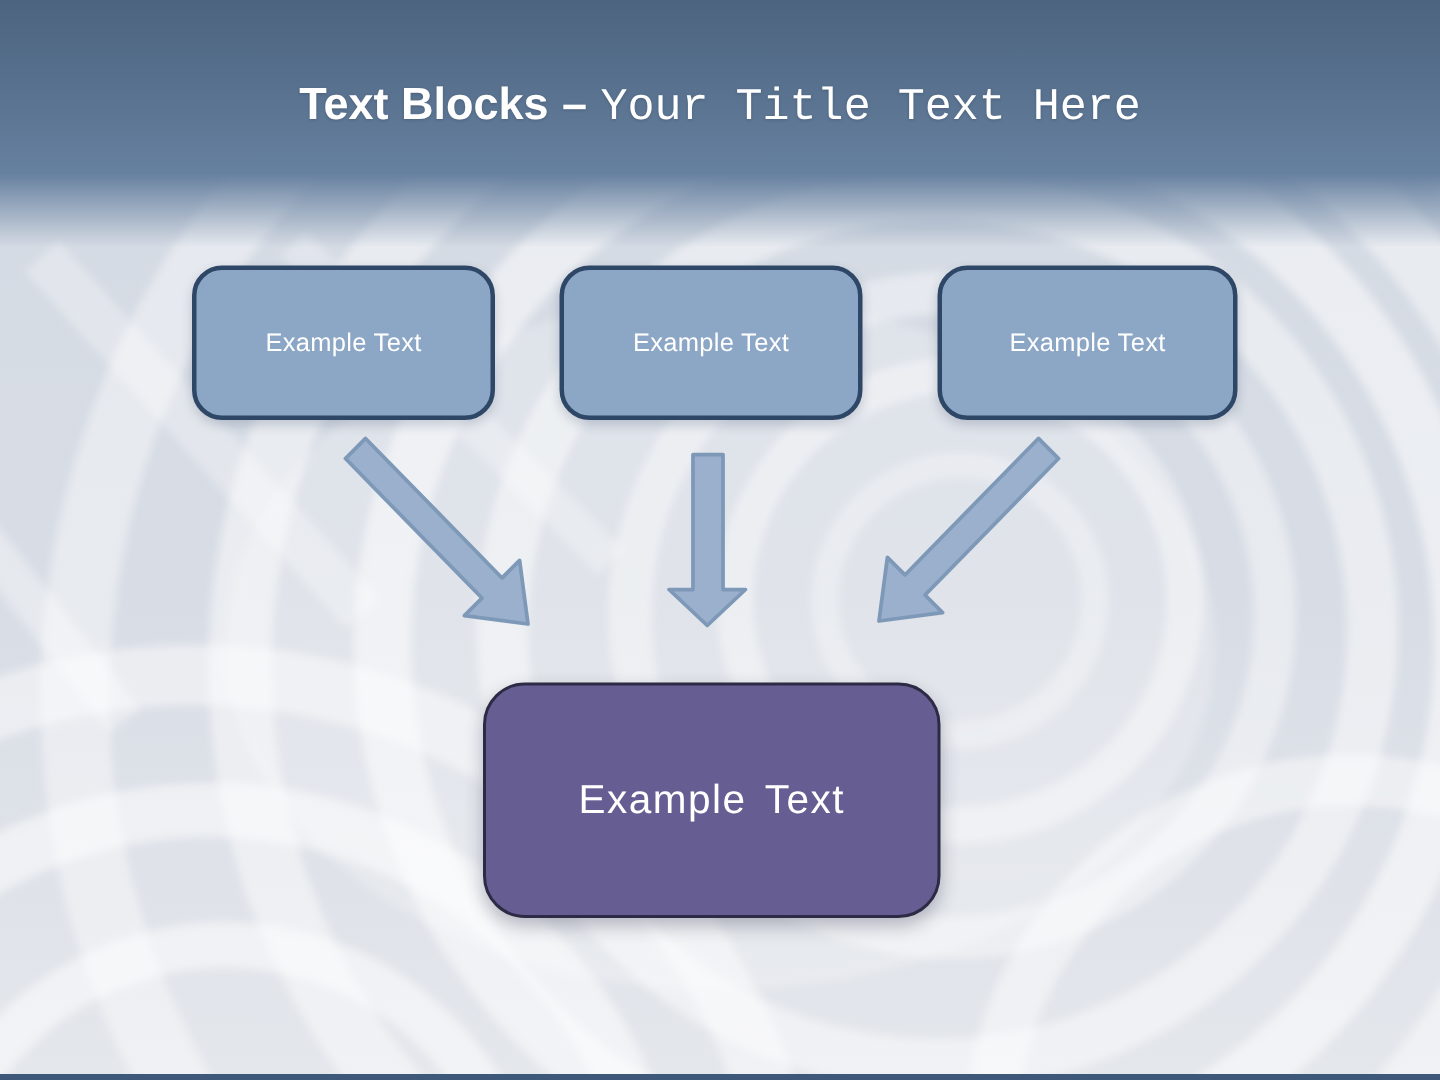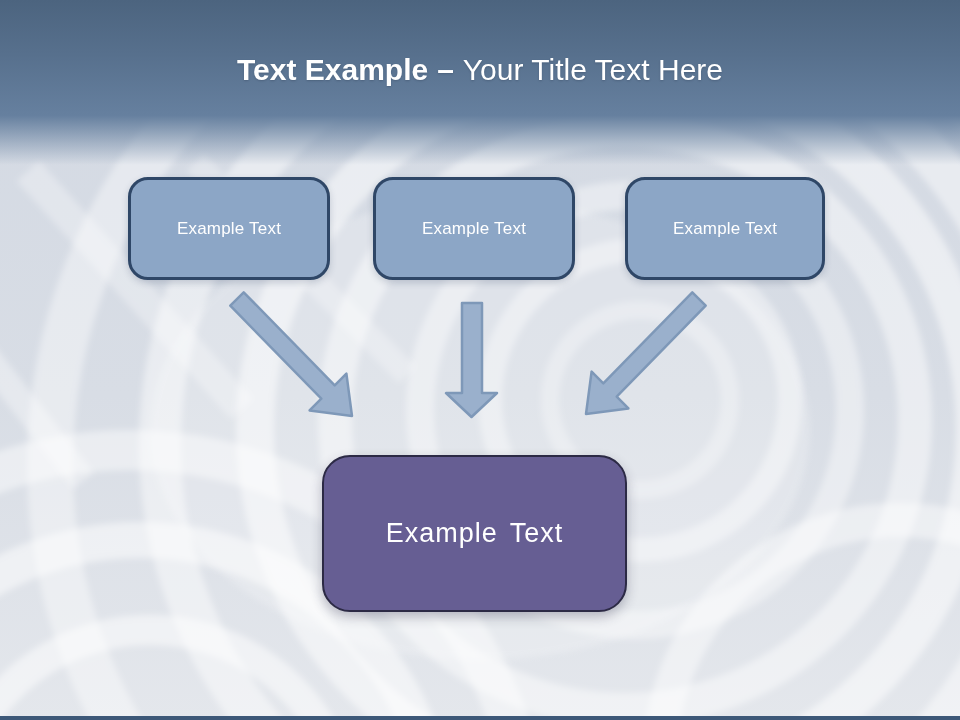--- a/index.html
+++ b/index.html
@@ -21,21 +21,21 @@
       rgba(104,129,159,0) 97%);
   }
   .title{
     position:absolute;top:52px;left:0;width:960px;
     text-align:center;color:var(--text);font-size:30px;line-height:1.2;
     text-shadow:0 1px 2px rgba(30,45,65,.25);
     white-space:nowrap;
   }
   .t-bold{font-weight:700;}
   .t-sep{font-weight:600;margin:0 9px;}
-  .t-reg{font-weight:400;}
+  .t-reg{font-weight:400;font-family:Liberation Mono, monospace;}
   
   .tbox{
     position:absolute;top:177px;height:103px;box-sizing:border-box;
     background:var(--box-fill);
     border:3px solid var(--box-border);
     border-radius:20px;
     display:flex;align-items:center;justify-content:center;
     box-shadow:0 3px 7px rgba(52,70,100,.22);
   }
   .tbox .lbl{color:var(--text);font-size:17px;letter-spacing:.2px;}
@@ -95,21 +95,21 @@
     <g fill="#ffffff" filter="url(#soft)">
       <rect x="-40" y="160" width="26" height="340" opacity="0.35" transform="rotate(-38 0 330)"></rect>
       <rect x="120" y="130" width="30" height="320" opacity="0.30" transform="rotate(-42 135 290)"></rect>
       <rect x="290" y="120" width="24" height="300" opacity="0.28" transform="rotate(-45 300 270)"></rect>
     </g>
   </svg>
 
   <div class="header"></div>
 
   <div class="title">
-    <span class="t-bold">Text Example</span><span class="t-sep">–</span><span class="t-reg">Your Title Text Here</span>
+    <span class="t-bold">Text Blocks</span><span class="t-sep">–</span><span class="t-reg">Your Title Text Here</span>
   </div>
 
   <div class="tbox tbox1">
     <span class="lbl">Example Text</span>
   </div>
   <div class="tbox tbox2">
     <span class="lbl">Example Text</span>
   </div>
   <div class="tbox tbox3">
     <span class="lbl">Example Text</span>

